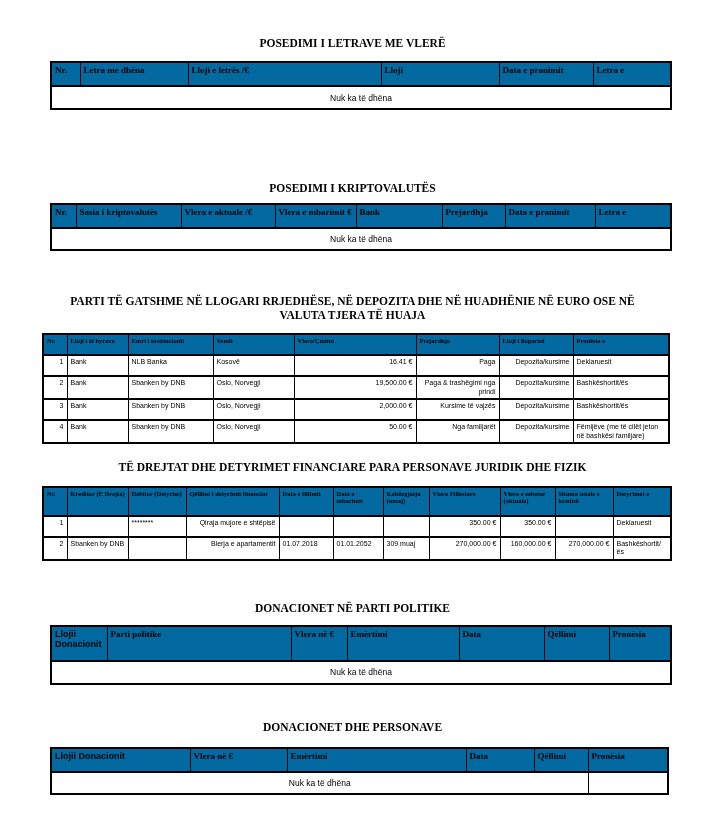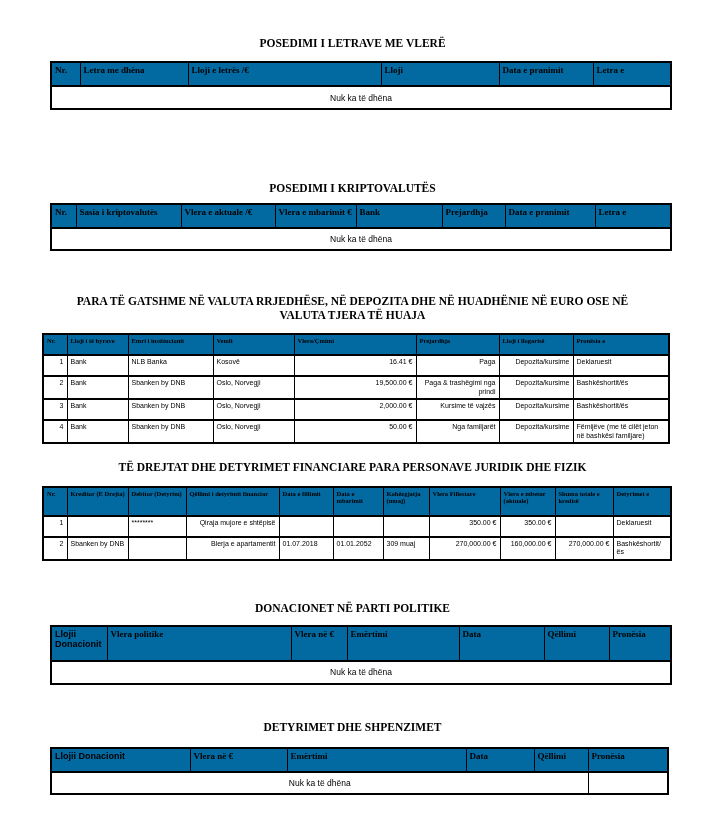--- a/index.html
+++ b/index.html
@@ -110,21 +110,21 @@
         <th>Letra e</th>
       </tr>
     </thead>
     <tbody>
       <tr>
         <td colspan="8" class="nodata">Nuk ka të dhëna</td>
       </tr>
     </tbody>
   </table>
 
-<div class="title" id="title3">PARA TË GATSHME NË VALUTA RRJEDHËSE, NË DEPOZITA DHE NË HUADHËNIE NË EURO OSE NË
+<div class="title" id="title3">PARTI TË GATSHME NË LLOGARI RRJEDHËSE, NË DEPOZITA DHE NË HUADHËNIE NË EURO OSE NË
 VALUTA TJERA TË HUAJA</div>
 <table class="tbl-b" id="t3">
     <colgroup>
       <col style="width: 24px;">
       <col style="width: 61px;">
       <col style="width: 85px;">
       <col style="width: 81px;">
       <col style="width: 122px;">
       <col style="width: 83px;">
       <col style="width: 74px;">
@@ -253,36 +253,36 @@
       <col style="width: 184px;">
       <col style="width: 56px;">
       <col style="width: 112px;">
       <col style="width: 85px;">
       <col style="width: 65px;">
       <col style="width: 62px;">
     </colgroup>
     <thead>
       <tr>
         <th class="h-sans">Llojii Donacionit</th>
-        <th>Vlera politike</th>
+        <th>Parti politike</th>
         <th>Vlera në €</th>
         <th>Emërtimi</th>
         <th>Data</th>
         <th>Qëllimi</th>
         <th>Pronësia</th>
       </tr>
     </thead>
     <tbody>
       <tr>
         <td colspan="7" class="nodata">Nuk ka të dhëna</td>
       </tr>
     </tbody>
   </table>
 
-<div class="title" id="title6">DETYRIMET DHE SHPENZIMET</div>
+<div class="title" id="title6">DONACIONET DHE PERSONAVE</div>
 <table class="tbl-a" id="t6">
     <colgroup>
       <col style="width: 139px;">
       <col style="width: 97px;">
       <col style="width: 179px;">
       <col style="width: 68px;">
       <col style="width: 54px;">
       <col style="width: 80px;">
     </colgroup>
     <thead>

